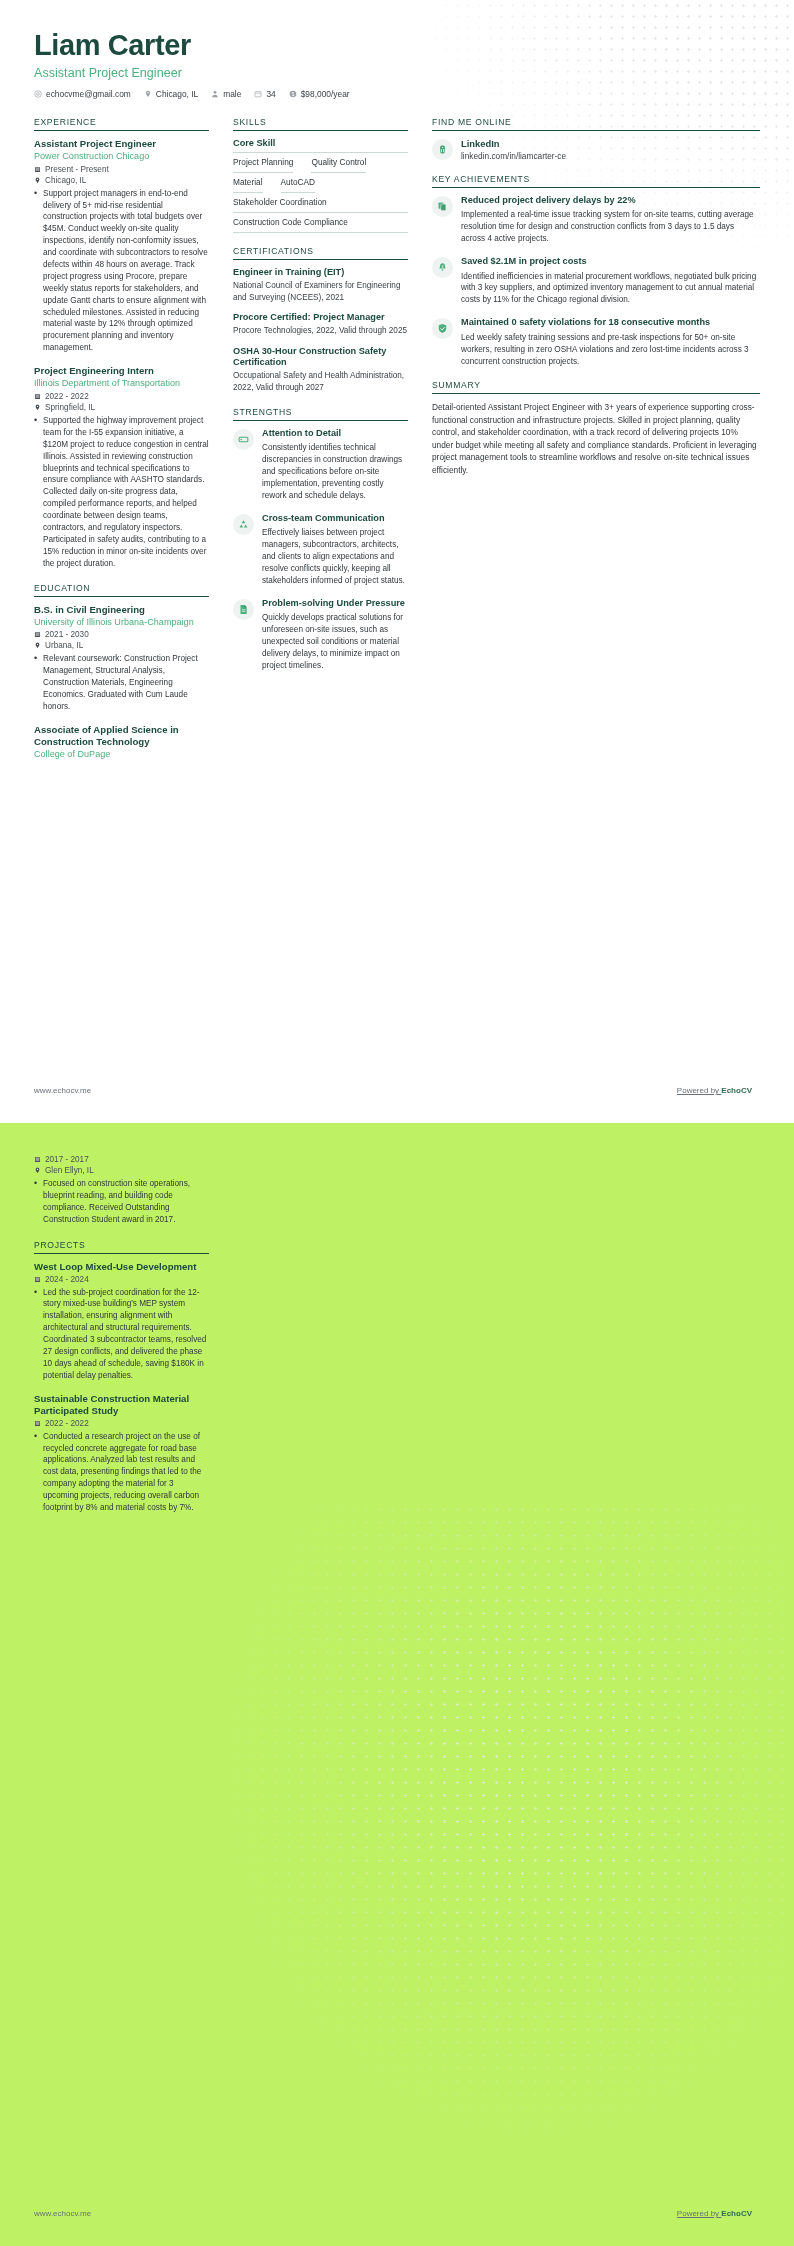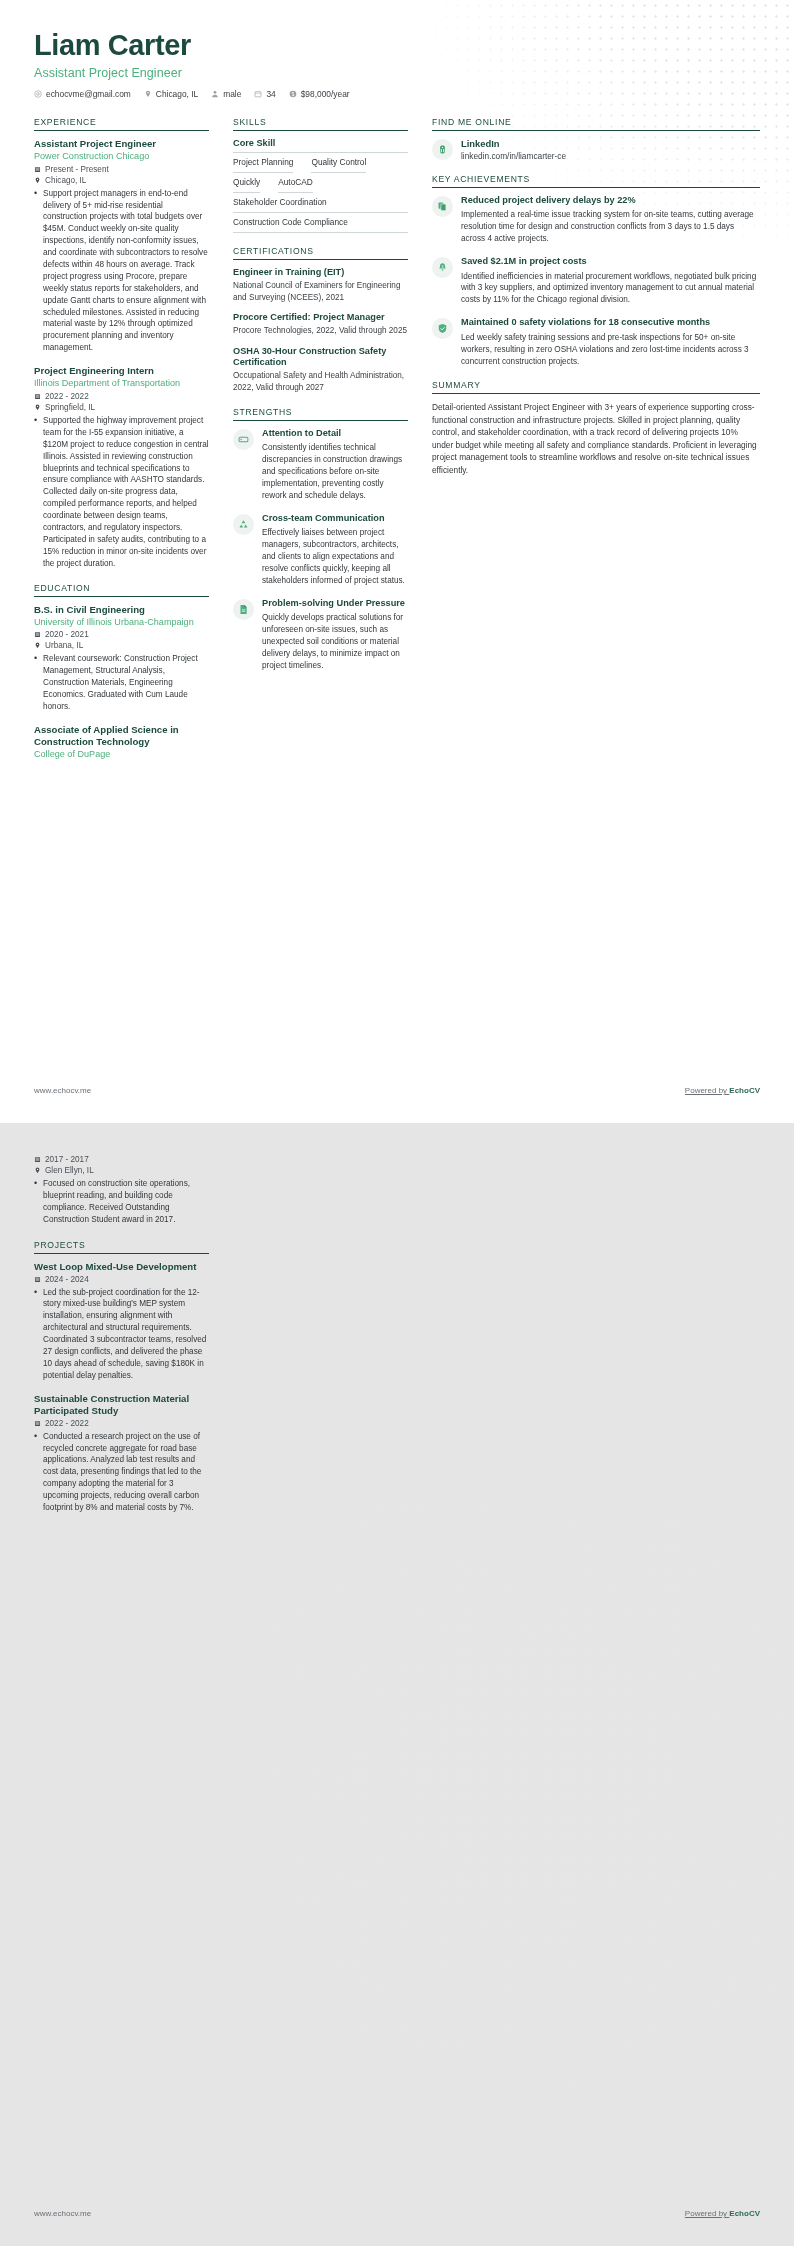--- a/index.html
+++ b/index.html
@@ -199,34 +199,34 @@
   
   .link-title { font-size: 9.4px; font-weight: bold; color: var(--dark); }
   .link-url { font-size: 8.3px; color: #3d4247; margin-top: 2px; }
 
   
   .summary-text { font-size: 8.3px; line-height: 1.5; color: #33373b; }
 
   
   .footer {
     position: absolute;
-    left: 34px; right: 34px;
+    left: 34px; right: 42px;
     bottom: 28px;
     display: flex;
     justify-content: space-between;
     align-items: center;
     font-size: 8px;
     color: #6b7177;
     z-index: 3;
   }
   .footer .brand { font-weight: bold; color: #2f6b52; }
   .footer .brand span.n { color: #6b7177; font-weight: normal; text-decoration: underline; }
 
   
-  .page2 { position: relative; width: 794px; height: 1123px; background: #e5e5e5; overflow: hidden; }
+  .page2 { position: relative; width: 794px; height: 1123px; background: #bef264; overflow: hidden; }
   .page2 .inner { padding: 30px 34px 0 34px; }
   .p2cols { display: grid; grid-template-columns: 175px 175px 1fr; gap: 0 24px; }
 </style>
 </head>
 <body>
 
 <div class="page">
   <div class="dots"></div>
 
   <div class="inner">
@@ -338,21 +338,21 @@
           <div class="entry">
             <div class="job-title">B.S. in Civil Engineering</div>
             <div class="job-org">University of Illinois Urbana-Champaign</div>
             <div class="meta">
               <svg width="7" height="7" viewBox="0 0 16 16">
                   <rect x="2.2" y="2.6" width="11.6" height="11" rx="1" fill="#4a4f55"></rect>
                   <rect x="3.6" y="4.4" width="8.8" height="1.1" fill="#fff"></rect>
                   <rect x="3.6" y="6.7" width="8.8" height="1.1" fill="#fff"></rect>
                   <rect x="3.6" y="9" width="8.8" height="1.1" fill="#fff"></rect>
                 </svg>
-              <span>2020 - 2021</span>
+              <span>2021 - 2030</span>
             </div>
             <div class="meta">
               <svg width="7" height="7" viewBox="0 0 16 16">
                   <path d="M8 1.4c-2.3 0-4.2 1.9-4.2 4.2 0 3.1 4.2 8.2 4.2 8.2s4.2-5.1 4.2-8.2C12.2 3.3 10.3 1.4 8 1.4z" fill="#4a4f55"></path>
                   <circle cx="8" cy="5.6" r="1.4" fill="#fff"></circle>
                 </svg>
               <span>Urbana, IL</span>
             </div>
             <ul class="bullets">
               <li>Relevant coursework: Construction Project Management, Structural Analysis, Construction Materials, Engineering Economics. Graduated with Cum Laude honors.</li>
@@ -372,21 +372,21 @@
         <div class="section">
           <div class="sec-title">SKILLS</div>
           <div class="sec-rule"></div>
           <div class="skill-group-label">Core Skill</div>
           <div class="skill-block">
             <div class="r">
               <div>Project Planning</div>
               <div>Quality Control</div>
             </div>
             <div class="r">
-              <div>Quickly</div>
+              <div>Material</div>
               <div>AutoCAD</div>
             </div>
             <div class="r">
               <div style="width:100%">Stakeholder Coordination</div>
             </div>
             <div class="r">
               <div style="width:100%">Construction Code Compliance</div>
             </div>
           </div>
         </div>

